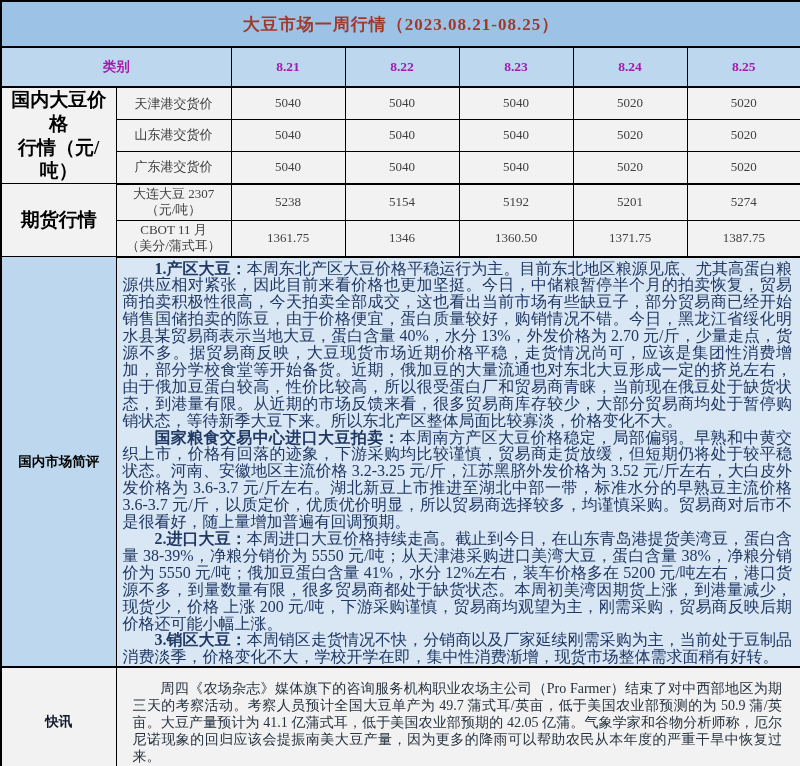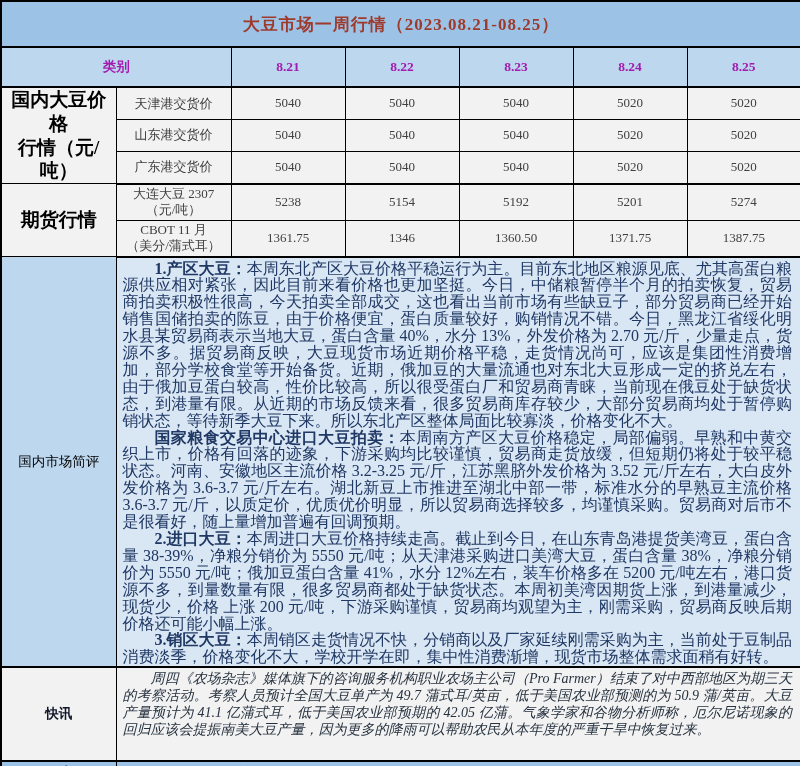--- a/index.html
+++ b/index.html
@@ -52,21 +52,21 @@
   .group-label{
     background:var(--c-cell);
     text-align:center;font-weight:bold;font-size:19px;color:#000;
     line-height:1.25;
   }
   .sub-label{line-height:1.2;}
   .sec-end td{border-bottom:2px solid var(--c-border);}
   .review-row td{border-bottom:2px solid var(--c-border);}
   .review-label{
     background:var(--c-header);
-    text-align:center;font-weight:normal;font-size:13.5px;color:#000;
+    text-align:center;font-weight:bold;font-size:13.5px;color:#000;
     height:383px;
   }
   .review-cell{
     background:var(--c-review-bg);
     vertical-align:top;
   }
   .review-text{
     padding:3px 8px 0 6px;
     font-size:16px;line-height:16.9px;
     color:var(--c-review-text);
@@ -80,21 +80,21 @@
     text-align:center;font-weight:bold;font-size:13.5px;color:#0f172a;
     height:92px;
   }
   .news-cell{background:var(--c-cell);vertical-align:top;}
   .news-text{
     padding:3px 8px 0 6px;
     font-size:14px;line-height:16.9px;
     color:var(--c-news-text);
     text-align:justify;
   }
-  .news-text p{margin:0;text-indent:2em;font-style:italic;}
+  .news-text p{margin:10px;text-indent:2em;}
   .remark-row td{background:var(--c-remark);height:22px;}
   .remark-label{text-align:center;font-weight:bold;font-size:13.5px;color:#000;}
   .remark-cell{
     text-align:left;font-size:13.5px;color:#000;
     padding-left:28px;
   }
 </style>
 </head>
 <body>
 

